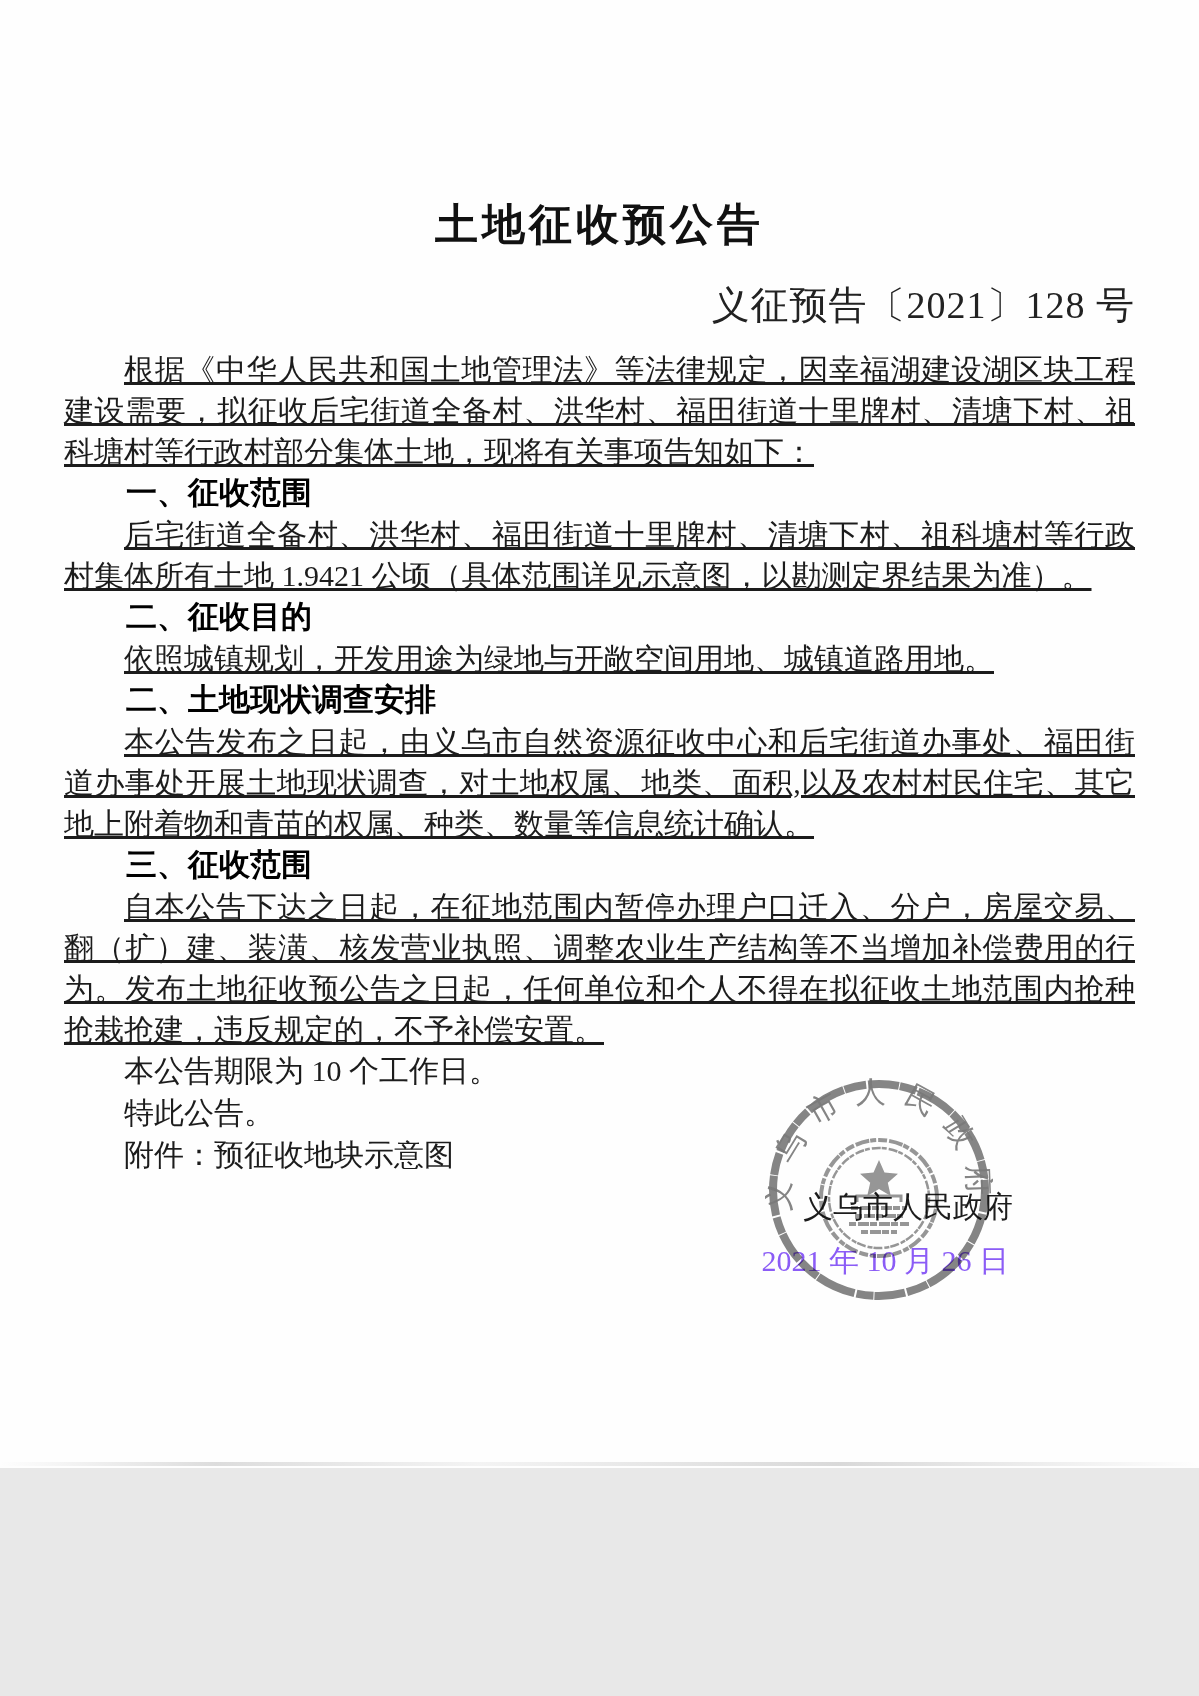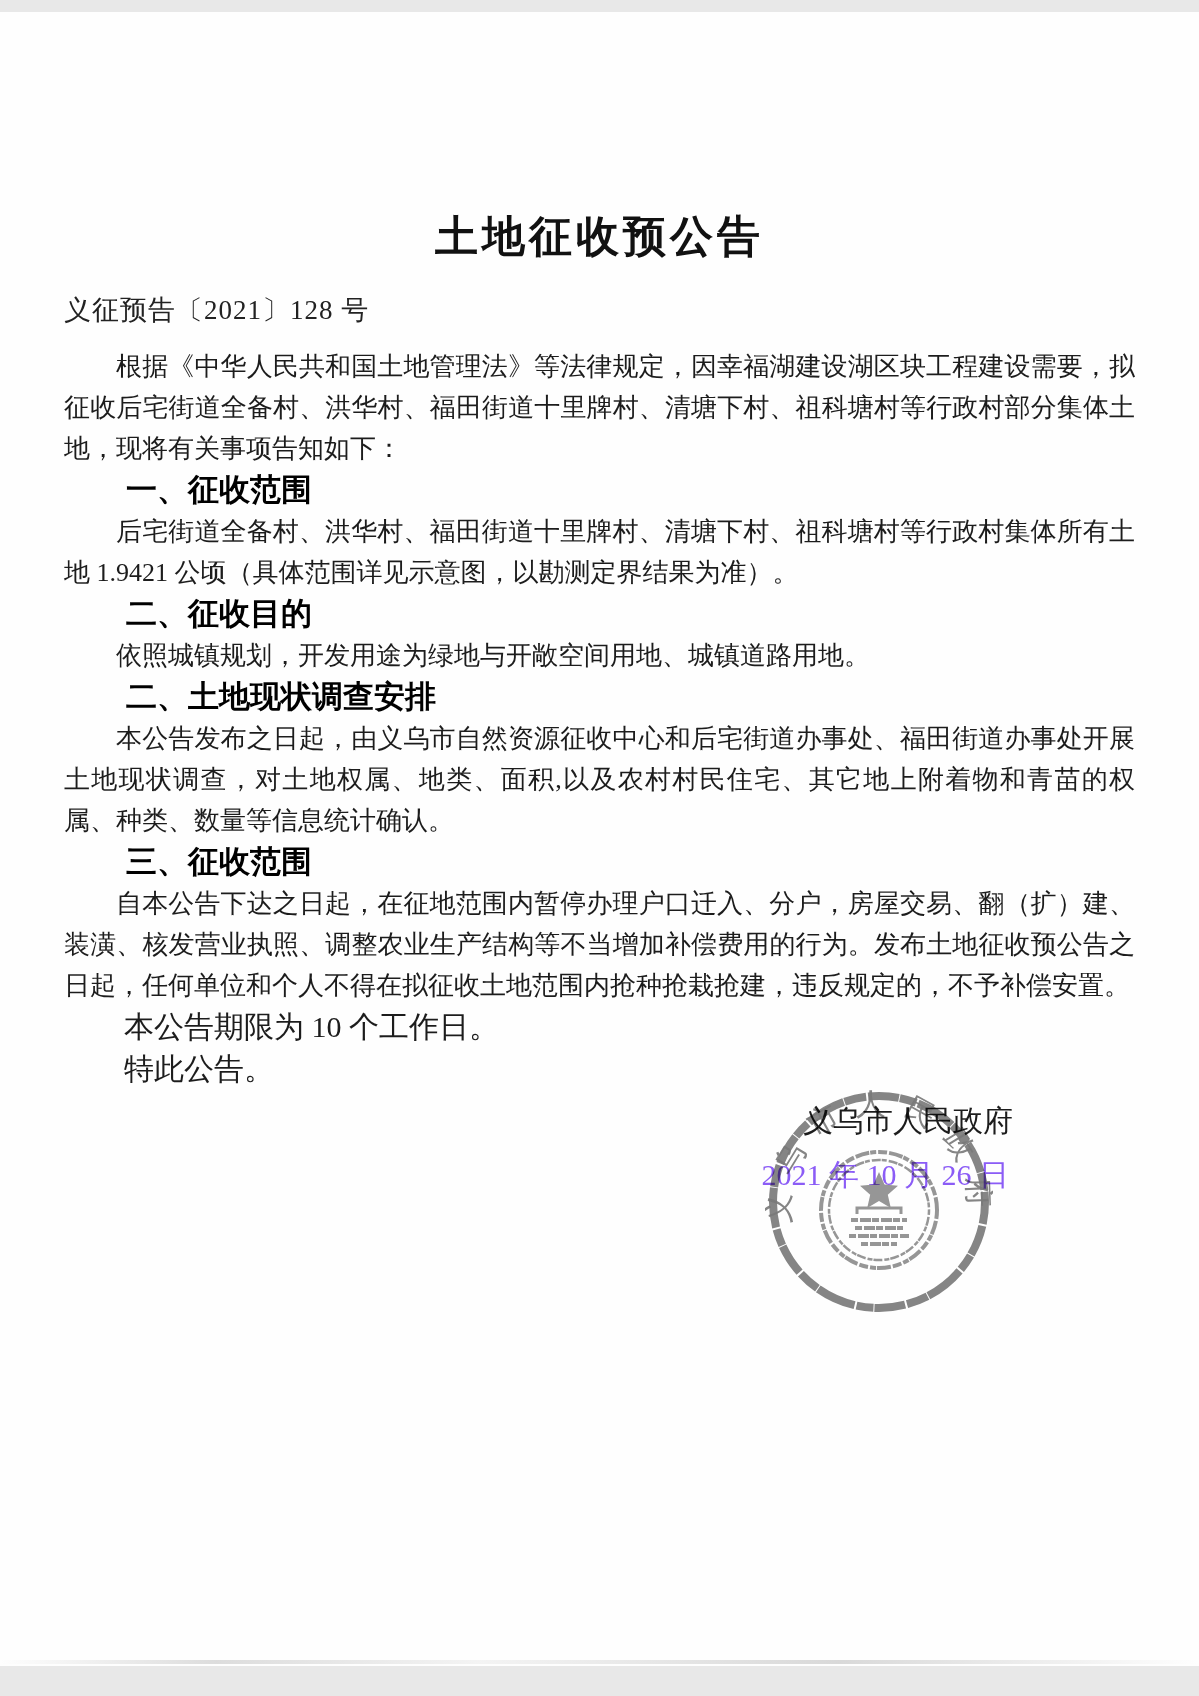--- a/index.html
+++ b/index.html
@@ -1,19 +1,19 @@
 <!DOCTYPE html>
 <html><head>
 <meta charset="utf-8">
 <style>
   html,body{margin:0;padding:0;background:#e8e8e8;}
   .page{
     position:relative;
-    width:1199px;height:1654px;
-    margin:12px auto;
+    width:1199px;height:1468px;
+    margin:0 auto;
     background:#fefefe;
     overflow:hidden;
     color:#1c1c1c;
     font-family:"Liberation Serif","DejaVu Serif",serif;
   }
   .content{
     position:absolute;
     left:64px;right:64px;top:196px;
   }
   .doc-title{
@@ -21,32 +21,33 @@
     text-align:center;
     font-size:43px;
     font-weight:bold;
     letter-spacing:4px;
     color:#111;
     font-family:"Liberation Serif","DejaVu Serif",serif;
   }
   .doc-number{
     margin-top:26px;
     margin-bottom:18px;
-    text-align:left;
-    font-size:27px;
+    text-align:right;
+    font-size:38px;
     letter-spacing:1px;
     color:#222;
   }
   .para{
     margin:0;
-    font-size:26px;
+    font-size:30px;
     line-height:41px;
     text-align:justify;
     text-indent:2em;
     color:#1c1c1c;
+    text-decoration:underline;
   }
   .sec-heading{
     margin:0;
     font-size:31px;
     line-height:42px;
     font-weight:bold;
     text-indent:2em;
     color:#000;
     font-family:"Liberation Sans","DejaVu Sans",sans-serif;
   }
@@ -108,20 +109,21 @@
     <p class="para">依照城镇规划，开发用途为绿地与开敞空间用地、城镇道路用地。</p>
 
     <h2 class="sec-heading">二、土地现状调查安排</h2>
     <p class="para">本公告发布之日起，由义乌市自然资源征收中心和后宅街道办事处、福田街道办事处开展土地现状调查，对土地权属、地类、面积,以及农村村民住宅、其它地上附着物和青苗的权属、种类、数量等信息统计确认。</p>
 
     <h2 class="sec-heading">三、征收范围</h2>
     <p class="para">自本公告下达之日起，在征地范围内暂停办理户口迁入、分户，房屋交易、翻（扩）建、装潢、核发营业执照、调整农业生产结构等不当增加补偿费用的行为。发布土地征收预公告之日起，任何单位和个人不得在拟征收土地范围内抢种抢栽抢建，违反规定的，不予补偿安置。</p>
 
     <p class="closing-line">本公告期限为 10 个工作日。</p>
     <p class="closing-line">特此公告。</p>
+    <p class="closing-line">附件：预征收地块示意图</p>
 
     <div class="sign-block">
       <div class="sign-name">义乌市人民政府</div>
       <div class="sign-date">2021 年 10 月 26 日</div>
     </div>
 
   </div>
 
   <svg class="seal" viewBox="0 0 228 228" xmlns="http://www.w3.org/2000/svg">
     <defs>

